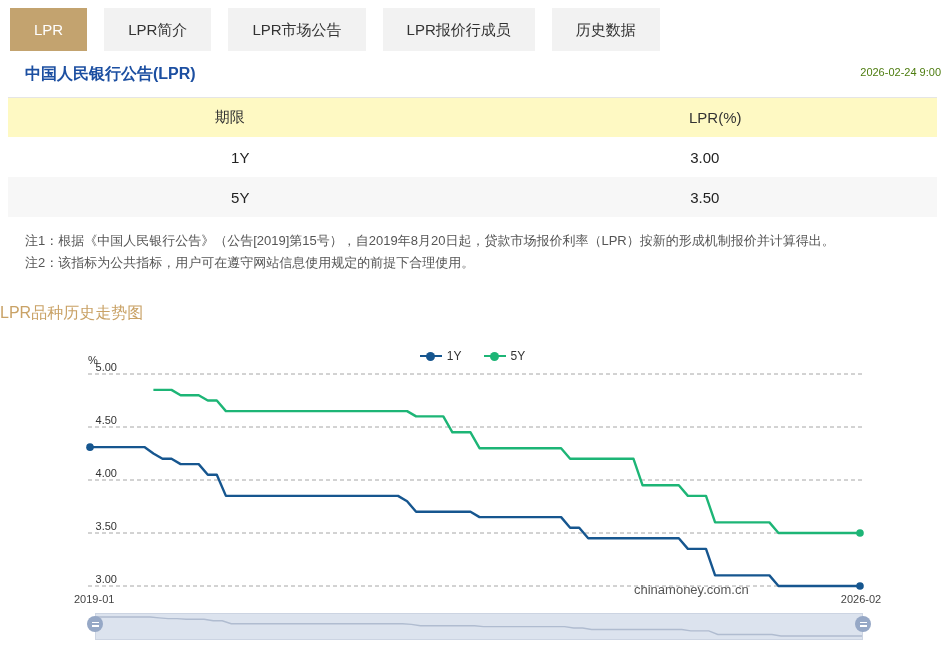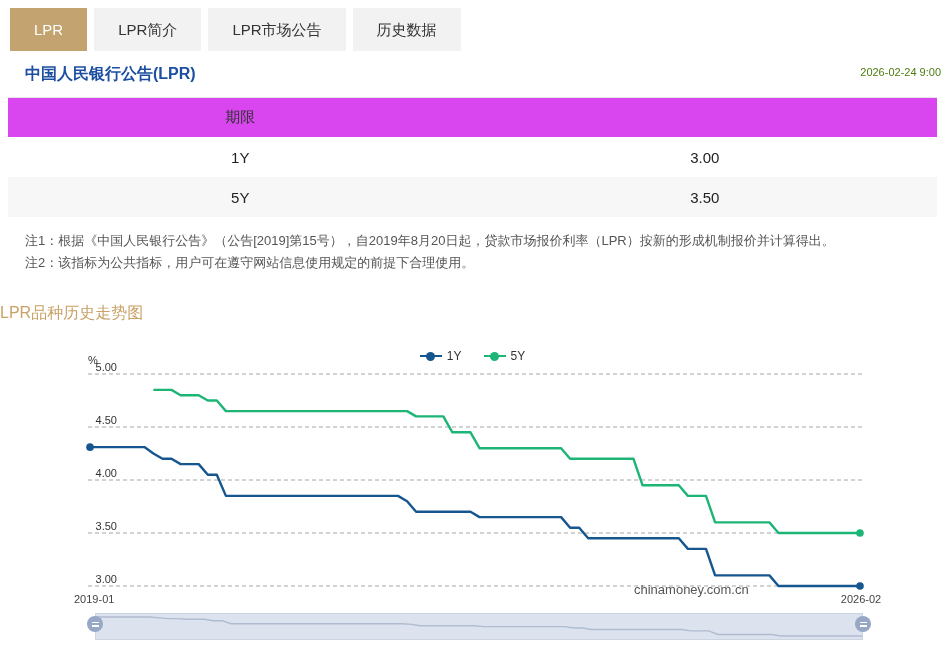--- a/index.html
+++ b/index.html
@@ -1,36 +1,36 @@
 <!DOCTYPE html>
 <html><head>
 <meta charset="utf-8">
 <style>
   * { margin:0; padding:0; box-sizing:border-box; }
   html,body { width:945px; height:663px; background:#fff; overflow:hidden;
     font-family:"Liberation Sans","DejaVu Sans",sans-serif; }
   #app { position:relative; width:945px; height:663px; background:#fff; }
 
   
-  .tabbar { position:absolute; top:8px; left:10px; display:flex; gap:7px; }
+  .tabbar { position:absolute; top:8px; left:10px; display:flex; gap:17px; }
   .tab { background:#f2f2f2; color:#333; height:43px; line-height:43px;
     padding:0 24px; font-size:15px; cursor:pointer; white-space:nowrap; }
   .tab.active { background:#c3a36f; color:#fff; }
 
   
   .page-title { position:absolute; top:64px; left:25px; font-size:16px;
     font-weight:bold; color:#1c4fa1; }
   .timestamp { position:absolute; top:66px; right:4px; font-size:11px; color:#4d7c0f; }
 
   
   .rate-table { position:absolute; top:97px; left:8px; right:8px;
     border-top:1px solid #e5e5e5; }
   .t-row { display:flex; align-items:center; }
   .t-row > div { width:50%; text-align:center; }
-  .t-head { height:39px; background:#d946ef; color:#333; font-size:15px;gap:42px; }
+  .t-head { height:39px; background:#fef9c3; color:#333; font-size:15px;gap:42px; }
   .t-data { height:40px; color:#222; font-size:15px; background:#fff; }
   .t-data.alt { background:#f7f7f7; }
 
   
   .notes { position:absolute; top:230px; left:25px; right:20px;
     font-size:13px; color:#555; line-height:22px; }
 
   
   .chart-title { position:absolute; top:303px; left:0; width:100%;
     text-align:left; font-size:16px; color:#c9a266; }
@@ -59,29 +59,31 @@
 </style>
 </head>
 <body>
 
 <div id="app">
 
   <div class="tabbar">
     <div class="tab active">LPR</div>
     <div class="tab">LPR简介</div>
     <div class="tab">LPR市场公告</div>
+    <div class="tab">LPR报价行成员</div>
     <div class="tab">历史数据</div>
   </div>
 
   <div class="page-title">中国人民银行公告(LPR)</div>
   <div class="timestamp">2026-02-24 9:00</div>
 
   <div class="rate-table">
     <div class="t-row t-head">
       <div>期限</div>
+      <div>LPR(%)</div>
     </div>
     <div class="t-row t-data">
       <div>1Y</div>
       <div>3.00</div>
     </div>
     <div class="t-row t-data alt">
       <div>5Y</div>
       <div>3.50</div>
     </div>
   </div>

